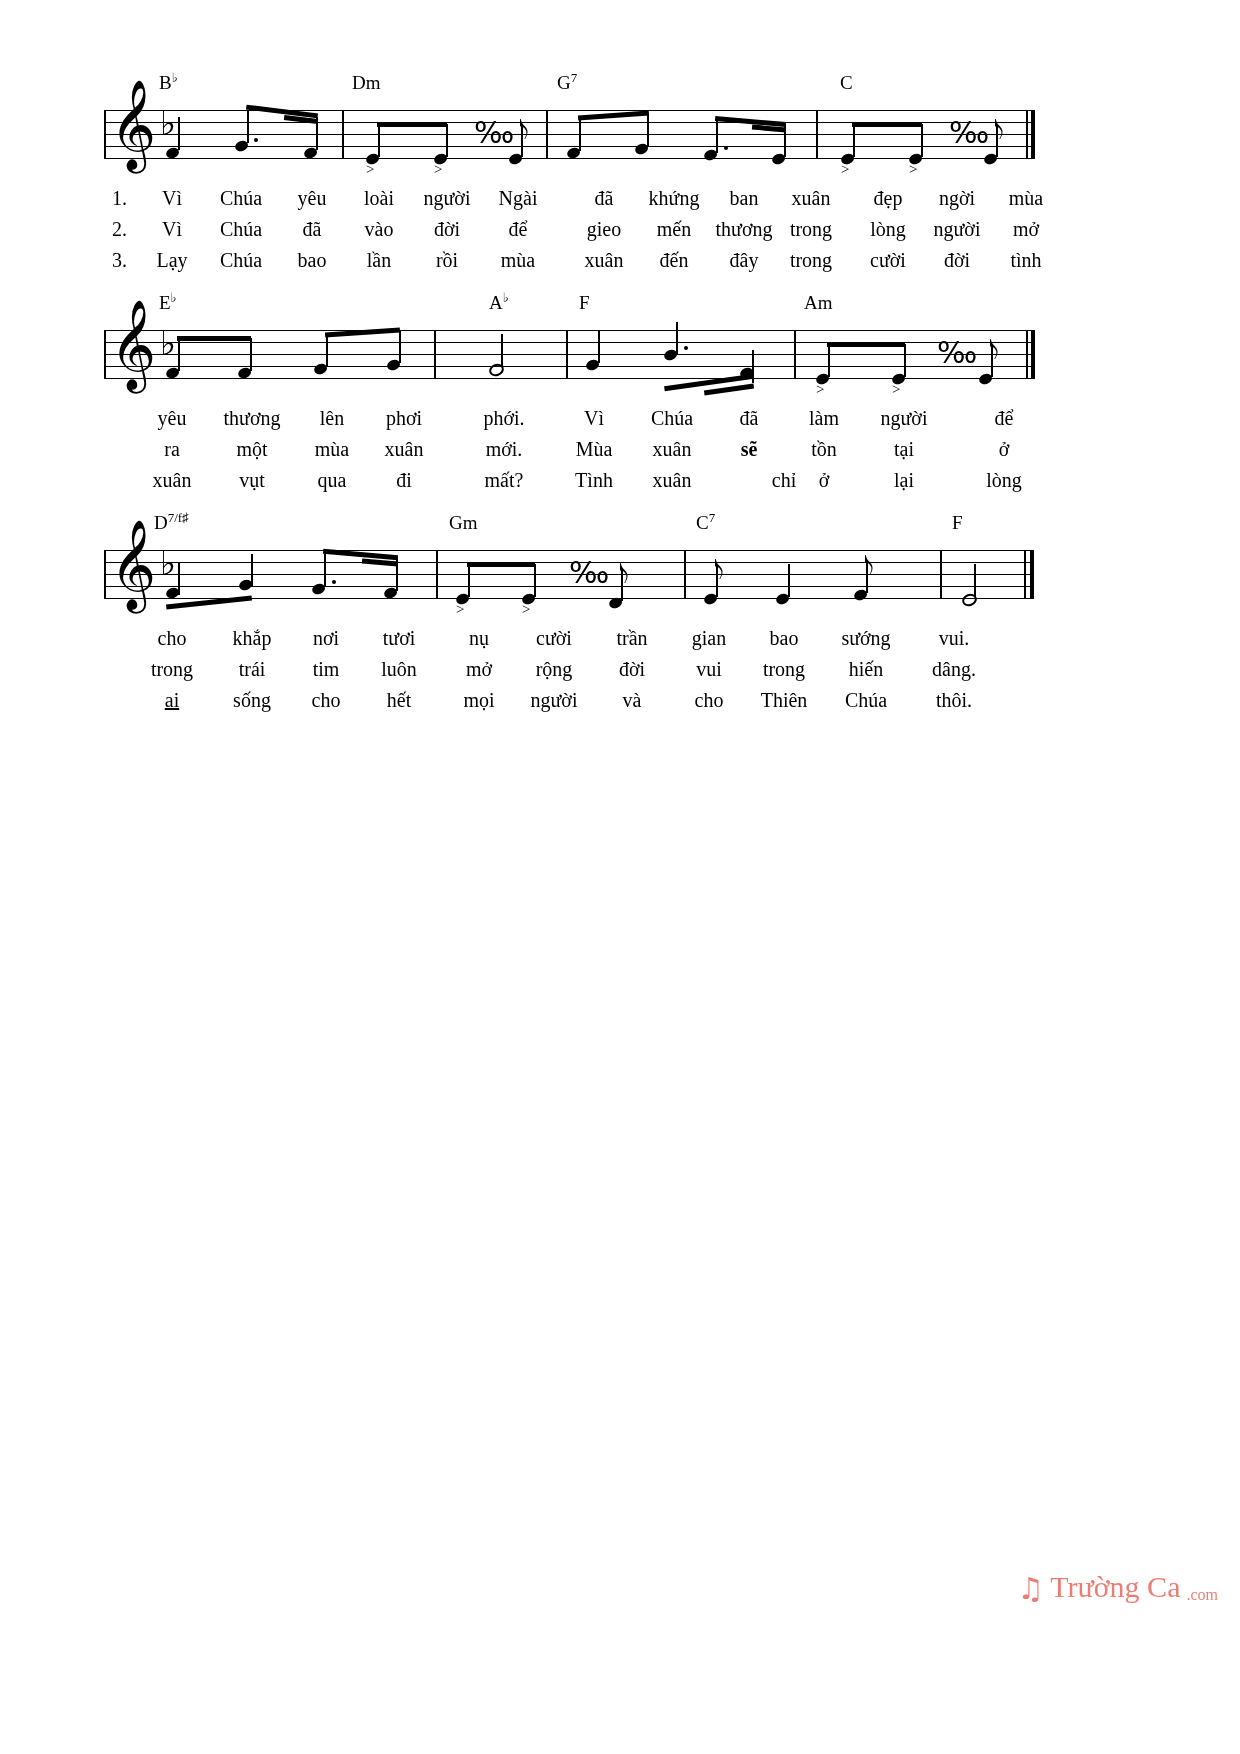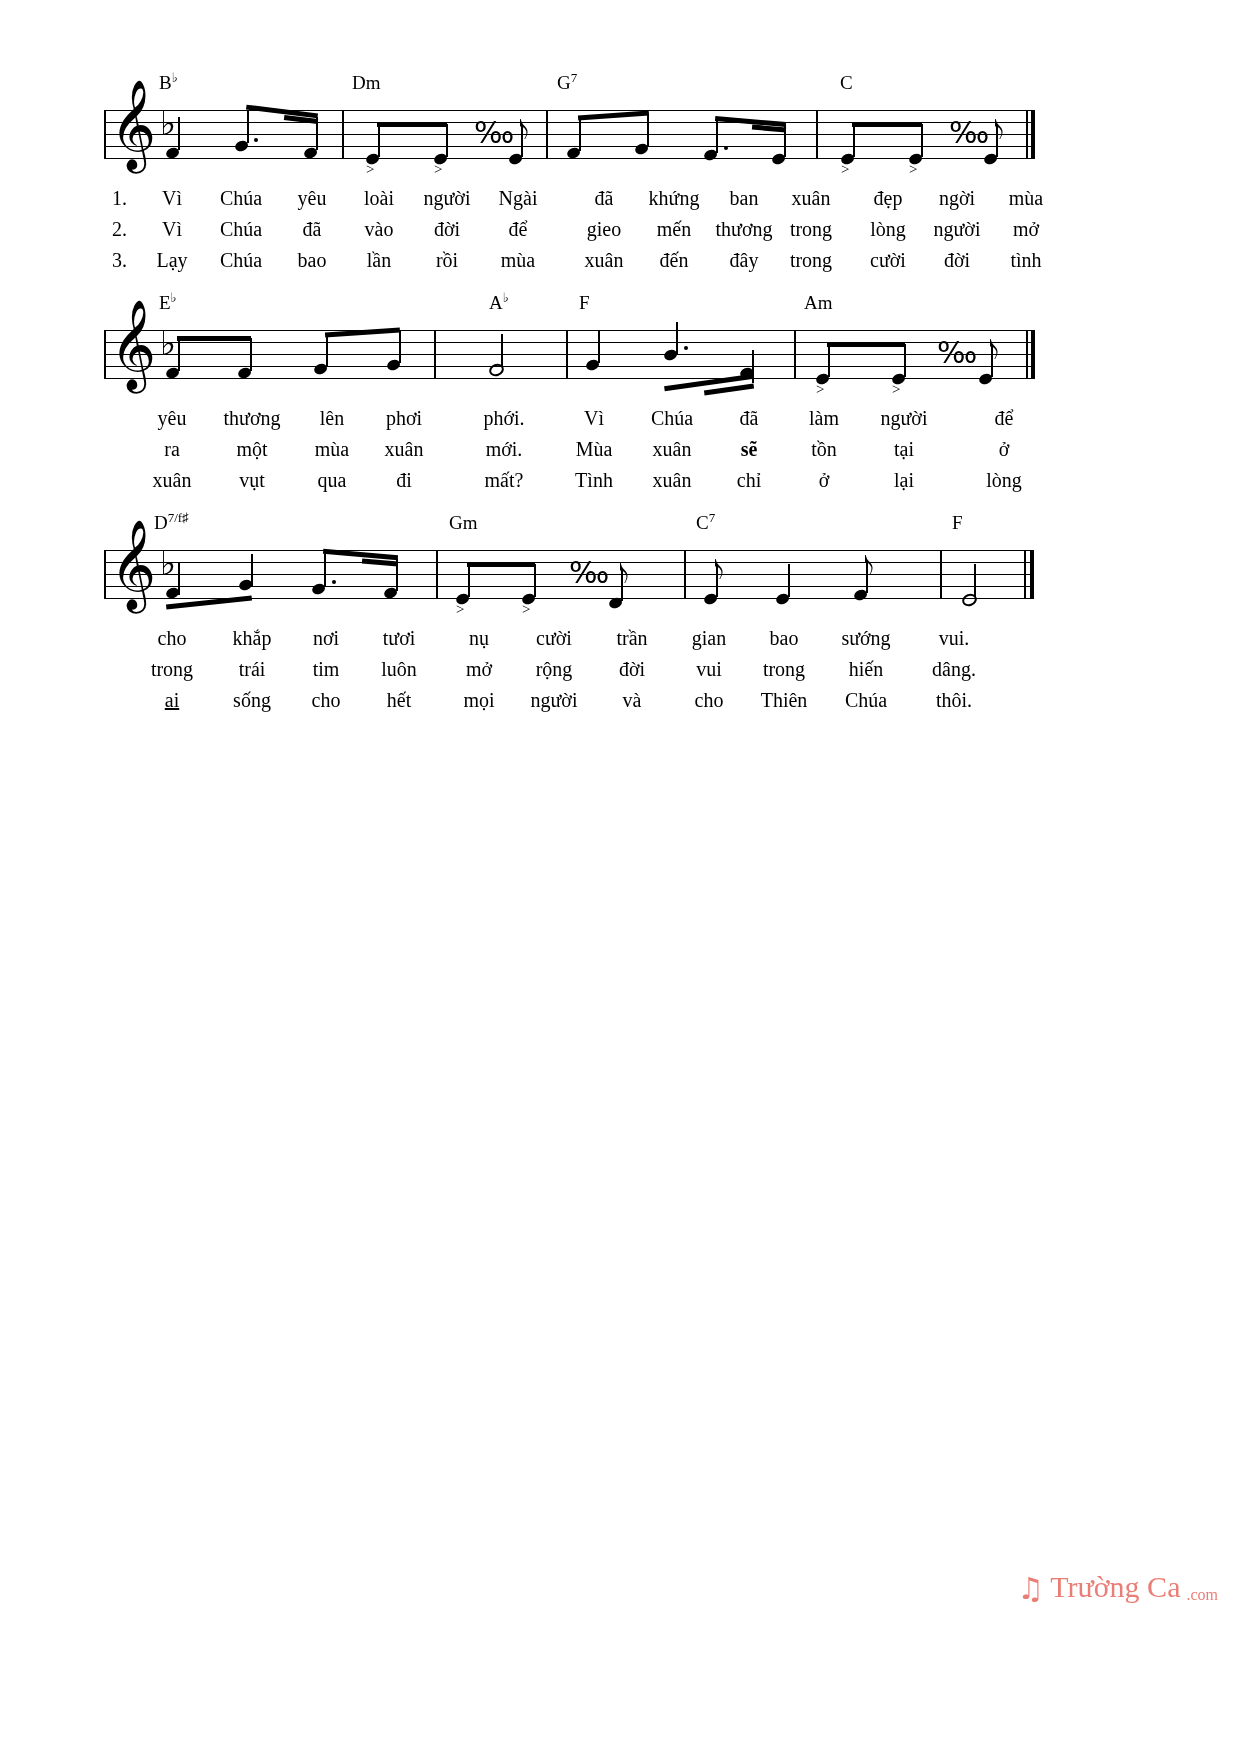--- a/index.html
+++ b/index.html
@@ -406,21 +406,21 @@
         <span class="lyric" style="left:900px;">ở</span>
       </div>
       <div class="lyric-line">
         <span class="lyric" style="left:68px;">xuân</span>
         <span class="lyric" style="left:148px;">vụt</span>
         <span class="lyric" style="left:228px;">qua</span>
         <span class="lyric" style="left:300px;">đi</span>
         <span class="lyric" style="left:400px;">mất?</span>
         <span class="lyric" style="left:490px;">Tình</span>
         <span class="lyric" style="left:568px;">xuân</span>
-        <span class="lyric" style="left:645px;">chỉ</span>
+        <span class="lyric" style="left:680px;">chỉ</span>
         <span class="lyric" style="left:720px;">ở</span>
         <span class="lyric" style="left:800px;">lại</span>
         <span class="lyric" style="left:900px;">lòng</span>
       </div>
     </div>
   </div>
 
   <div class="system" id="system-3">
     <div class="staff">
       <div class="line l1"></div>

